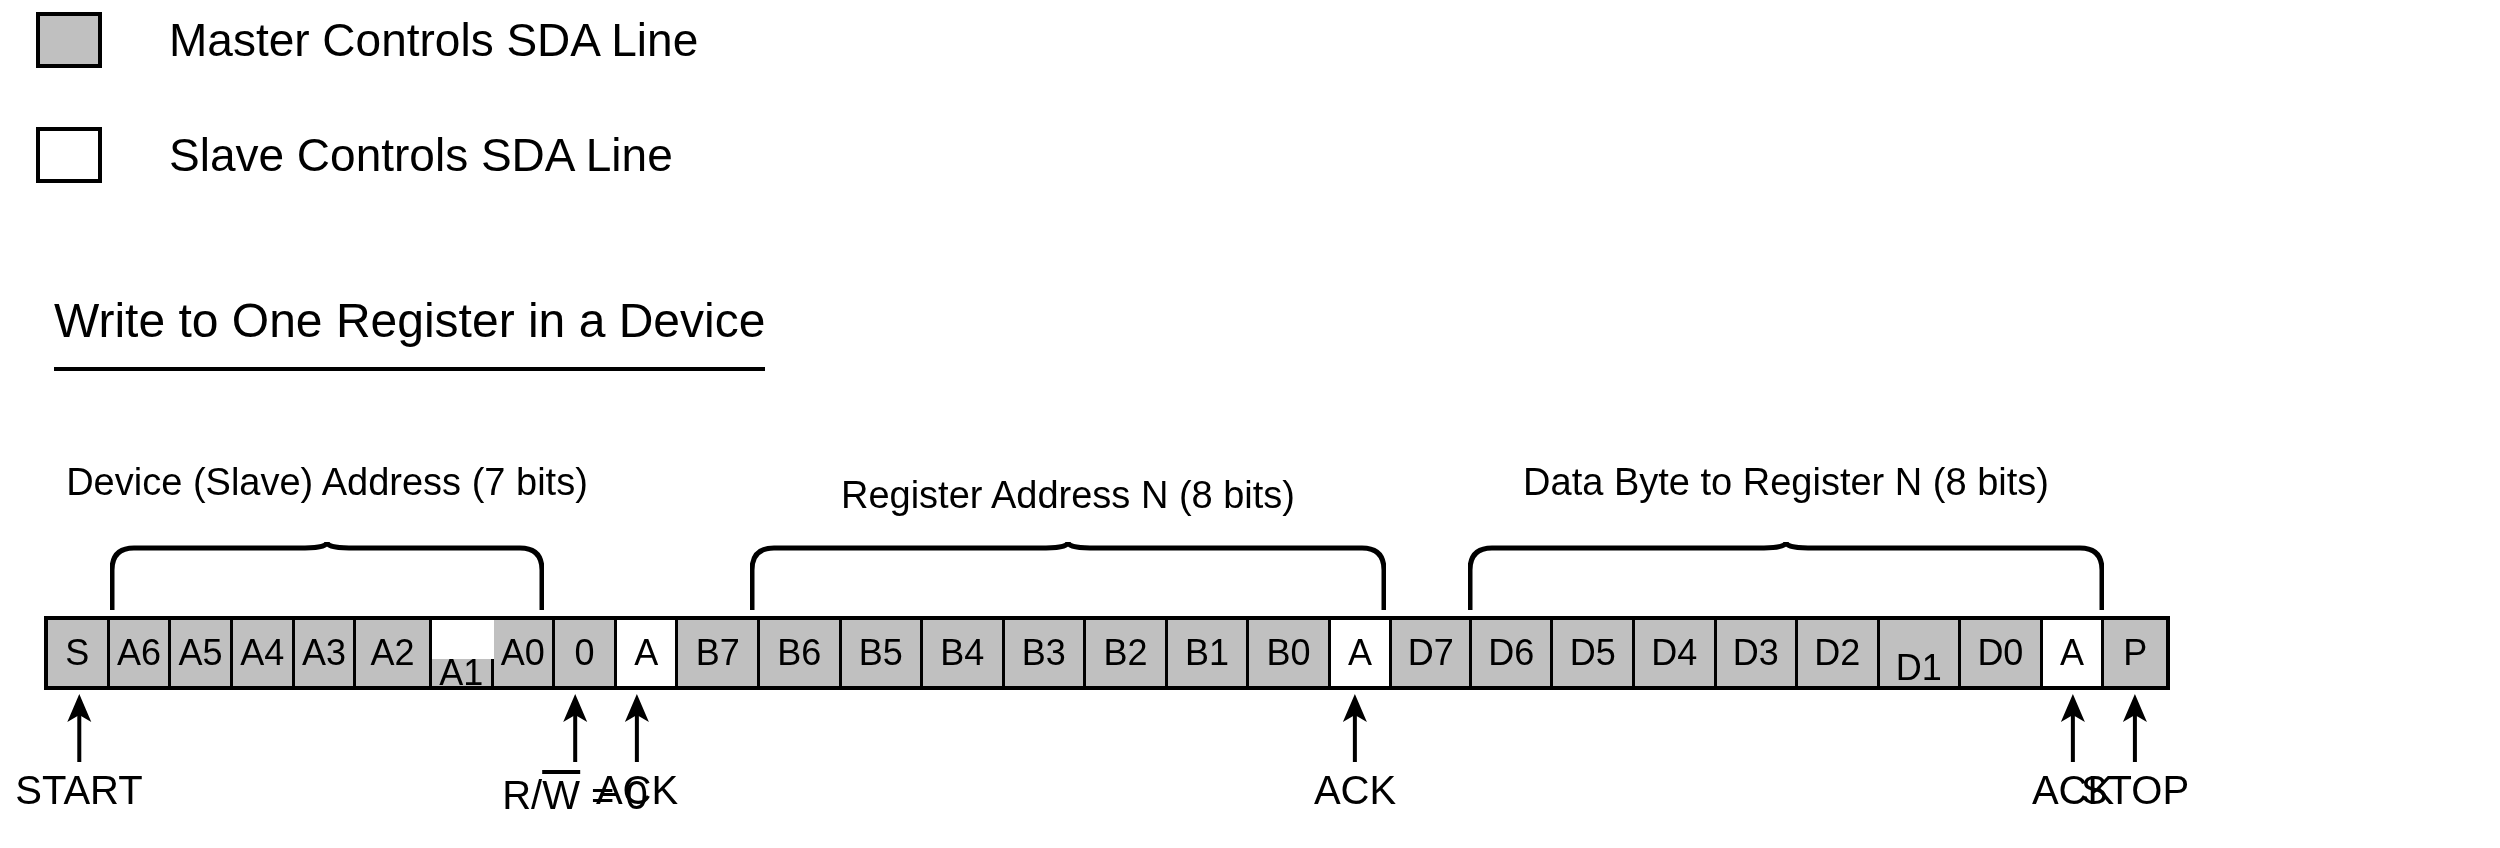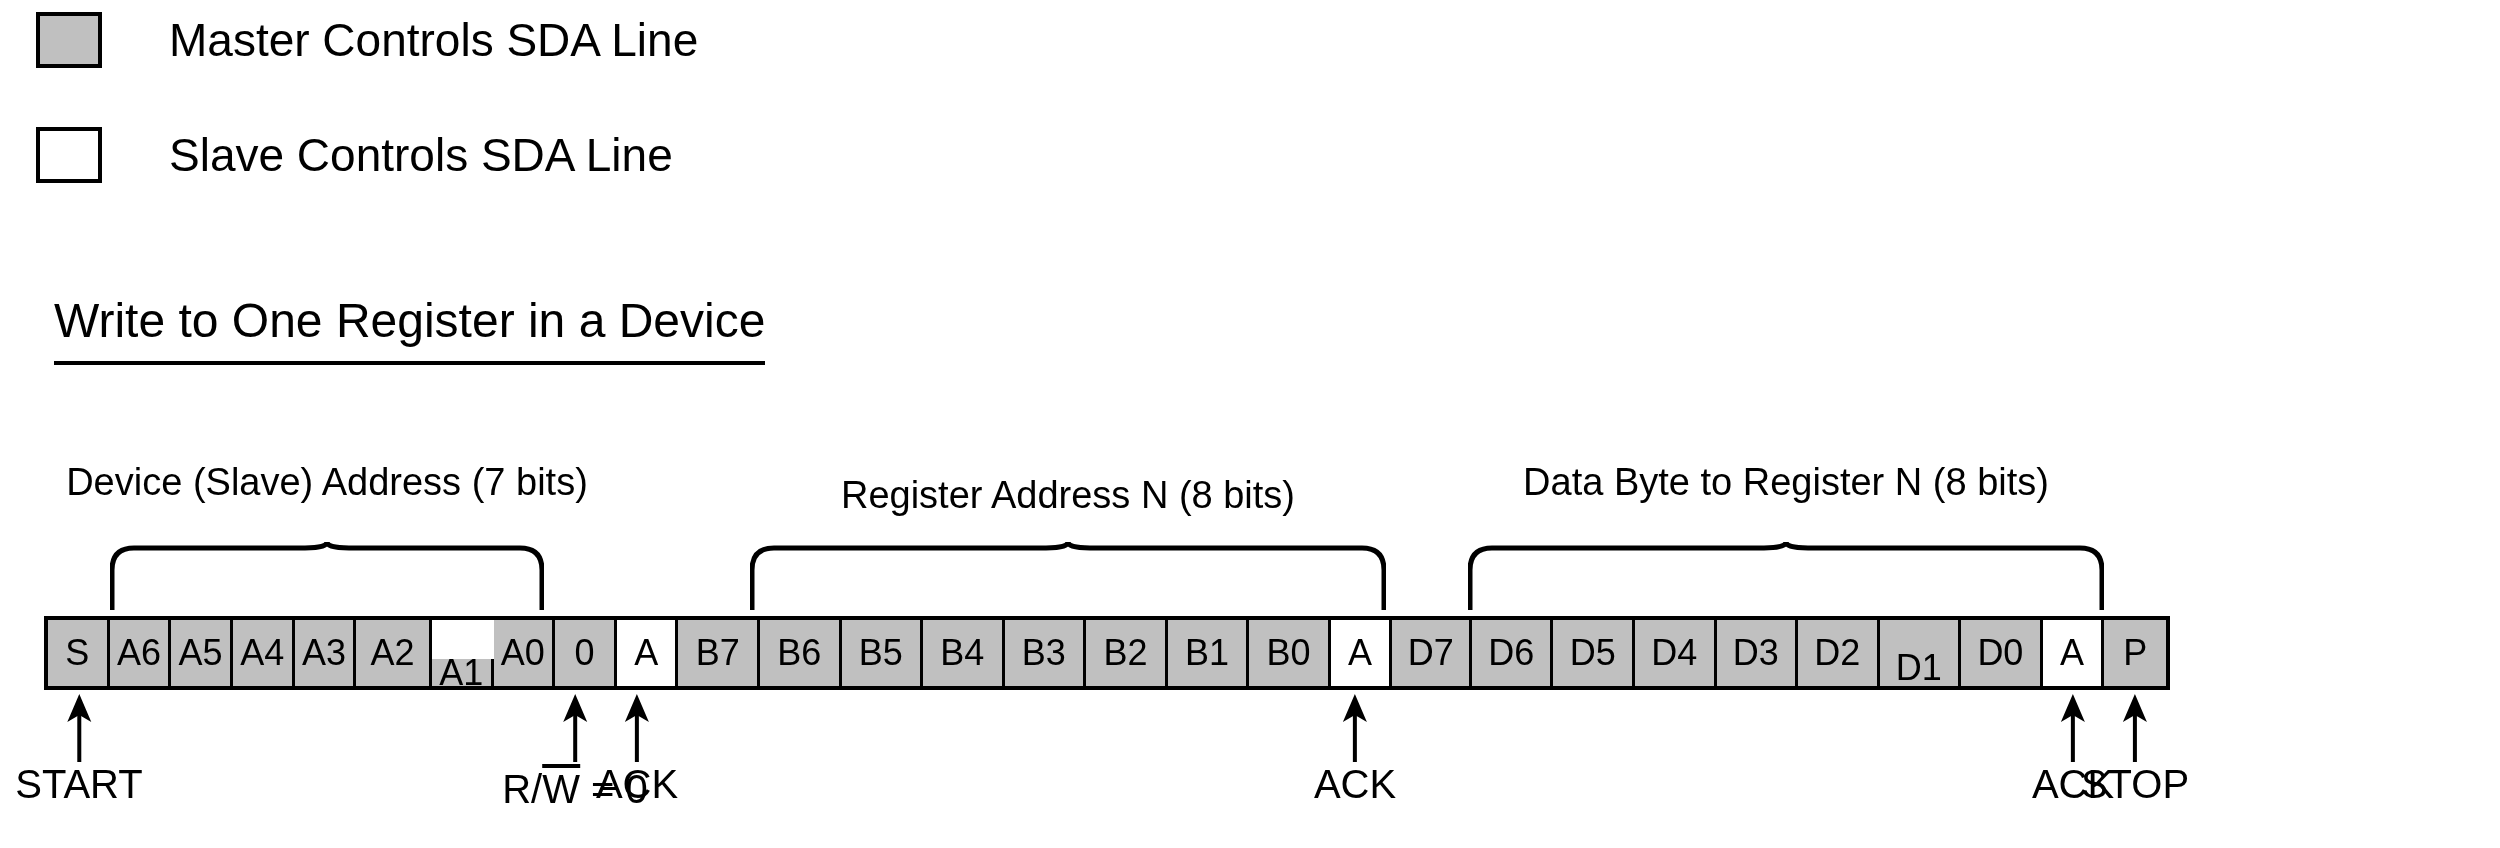--- a/index.html
+++ b/index.html
@@ -42,21 +42,21 @@
 
   
   #section-title {
     position: absolute;
     left: 54px;
     top: 297px;
     font-size: 48px;
     line-height: 1;
     white-space: nowrap;
     border-bottom: 4px solid #000000;
-    padding-bottom: 16px;
+    padding-bottom: 22px;
   }
 
   
   .group-label {
     position: absolute;
     font-size: 38px;
     line-height: 1;
     white-space: nowrap;
     text-align: center;
     transform: translateX(-50%);
@@ -105,21 +105,21 @@
     display: flex;
     flex-direction: column;
     align-items: center;
   }
   .callout .arrow {
     width: 30px;
     height: 68px;
   }
   .callout .arrow svg { display: block; width: 100%; height: 100%; }
   .callout .callout-text {
-    margin-top: 2px;
+    margin-top: 8px;
     font-size: 40px;
     line-height: 1;
     white-space: nowrap;
   }
   .overline {
     border-top: 4px solid #000000;
     display: inline-block;
     line-height: 1;
     padding-top: 1px;
   }

